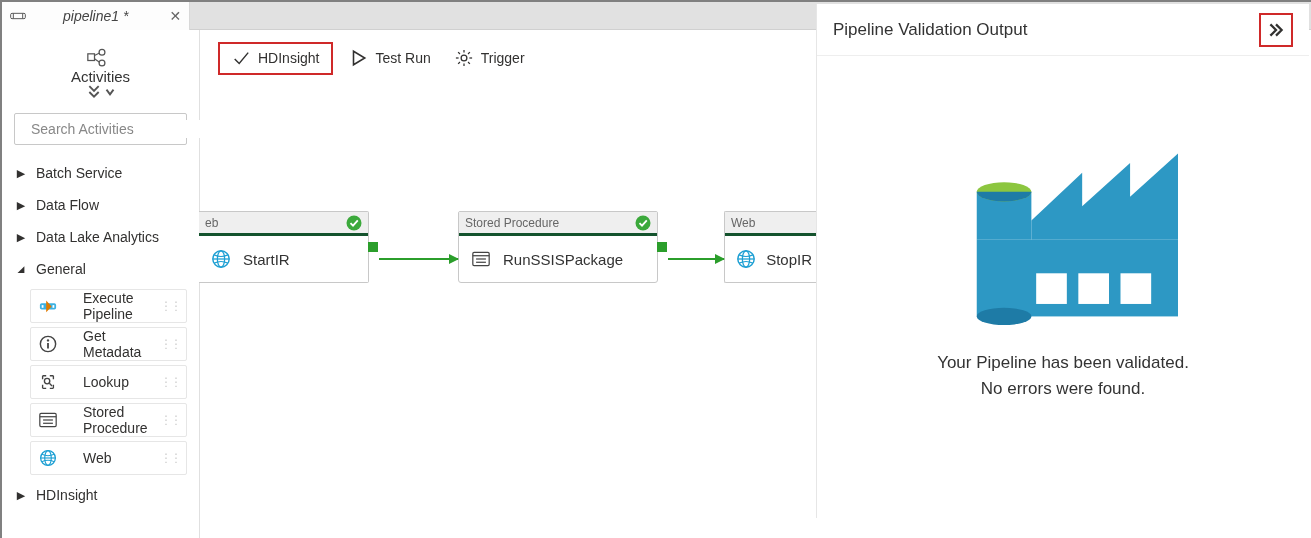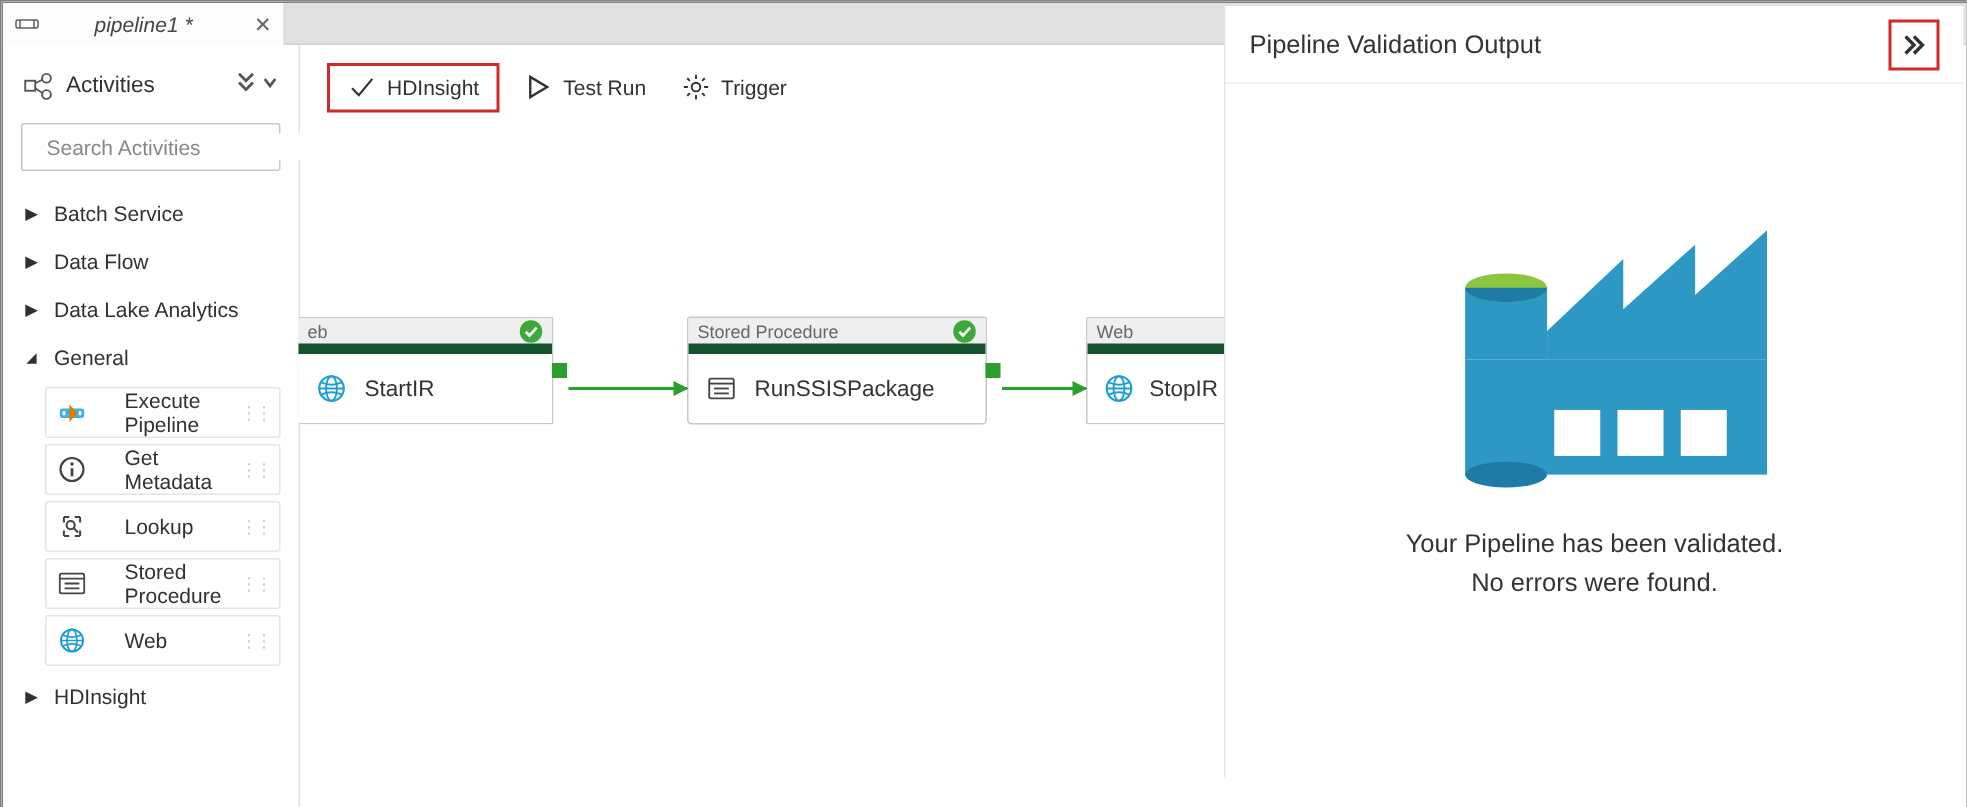--- a/index.html
+++ b/index.html
@@ -19,21 +19,21 @@
     position: absolute; top:0; left:0; height:28px; background:#fdfdfd; display:flex; align-items:center;
     padding:0 8px; font-style:italic; color:#444; border-right:1px solid #d8d8d8;gap:31px;
   }
   .tab-icon { width:16px; height:14px; margin-right:6px;fill:#5c5c5c;}
   .tab-close { margin-left:10px; color:#666; font-style:normal; cursor:pointer; font-size:14px;}
   
   .left {
     position:absolute; top:28px; left:0; bottom:0; width:198px; border-right:1px solid #e0e0e0; background:#fff;
     padding-top:18px;
   }
-  .activities-row { display:flex; align-items:flex-start; padding:0 14px 14px 14px;}
+  .activities-row { display:flex; align-items:center; padding:0 14px 14px 14px;flex-direction:column;}
   .activities-icon { width:20px; height:20px; margin-right:8px;}
   .activities-label { flex:1; font-size:15px; color:#333;}
   .search-wrap { padding:0 12px 12px 12px;}
   .search {
     width:100%; border:1px solid #c8c8c8; border-radius:2px; height:32px; display:flex; align-items:center; padding:0 8px;
     color:#999;
   }
   .search svg { width:14px; height:14px; margin-right:6px; opacity:0.7;}
   .search input { border:none; outline:none; flex:1; font-size:14px; color:#0f172a;}
   .search input::placeholder { color:#888;}
@@ -56,21 +56,21 @@
   }
   .tbtn { display:flex; align-items:center; height:33px; padding:0 12px; cursor:pointer; color:#323130;}
   .tbtn svg { width:18px; height:18px; margin-right:8px; stroke:#323130;}
   .highlight-red { border:2px solid #cf2929; }
   .canvas-area { position:relative; width:100%; height:calc(100% - 56px);}
   
   .node {
     position:absolute; width:180px; border:1px solid #c8c8c8; border-radius:2px 2px 3px 3px; background:#fff;
   }
   .node-head {
-    height:24px; background:#efefef; border-bottom:7px solid #14532d; display:flex; align-items:center;
+    height:24px; background:#efefef; border-bottom:3px solid #14532d; display:flex; align-items:center;
     justify-content:space-between; padding:0 6px; font-size:12px; color:#666;
   }
   .succ { width:16px; height:16px;}
   .node-body { height:46px; display:flex; align-items:center; padding:0 10px; font-size:15px; color:#333;}
   .node-body .ico { width:24px; height:24px; margin-right:10px; display:flex; align-items:center; justify-content:center;}
   .node-port { position:absolute; top:50%; transform:translateY(-50%); width:10px; height:10px; background:#2b9e2b;}
   .port-right { right:-10px;}
   .arrow {
     position:absolute; height:2px; background:#2b9e2b;
   }

